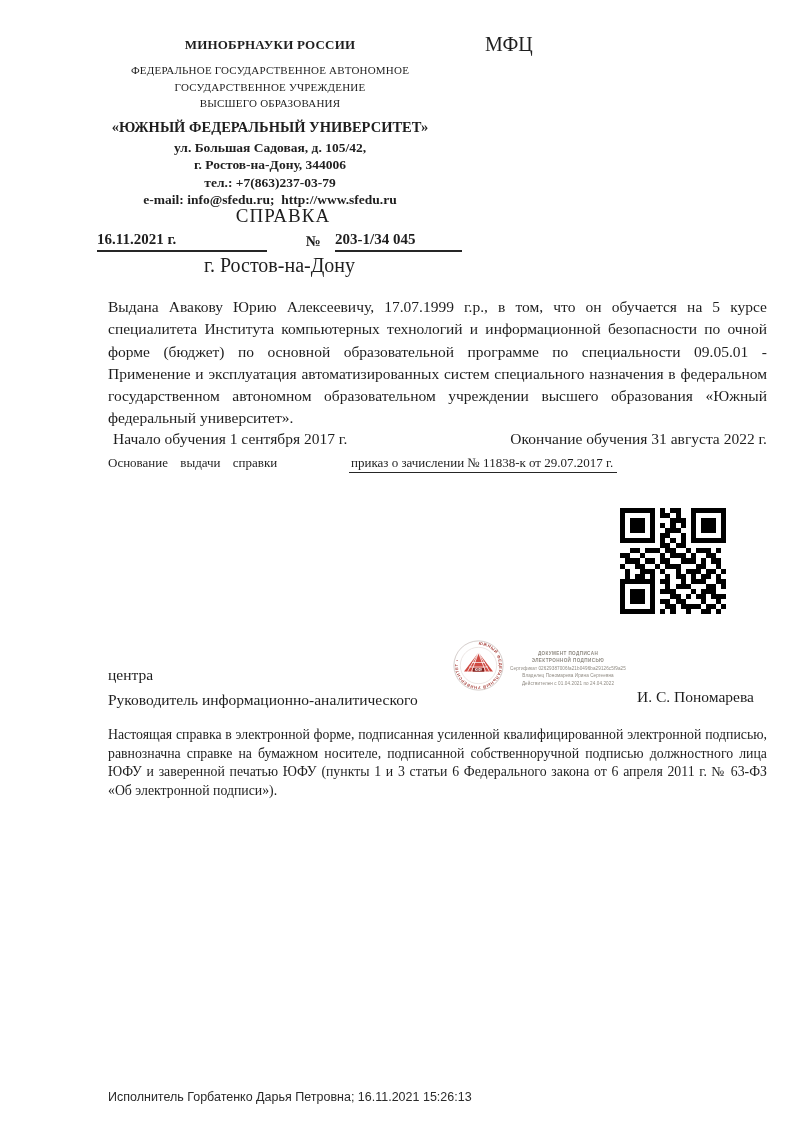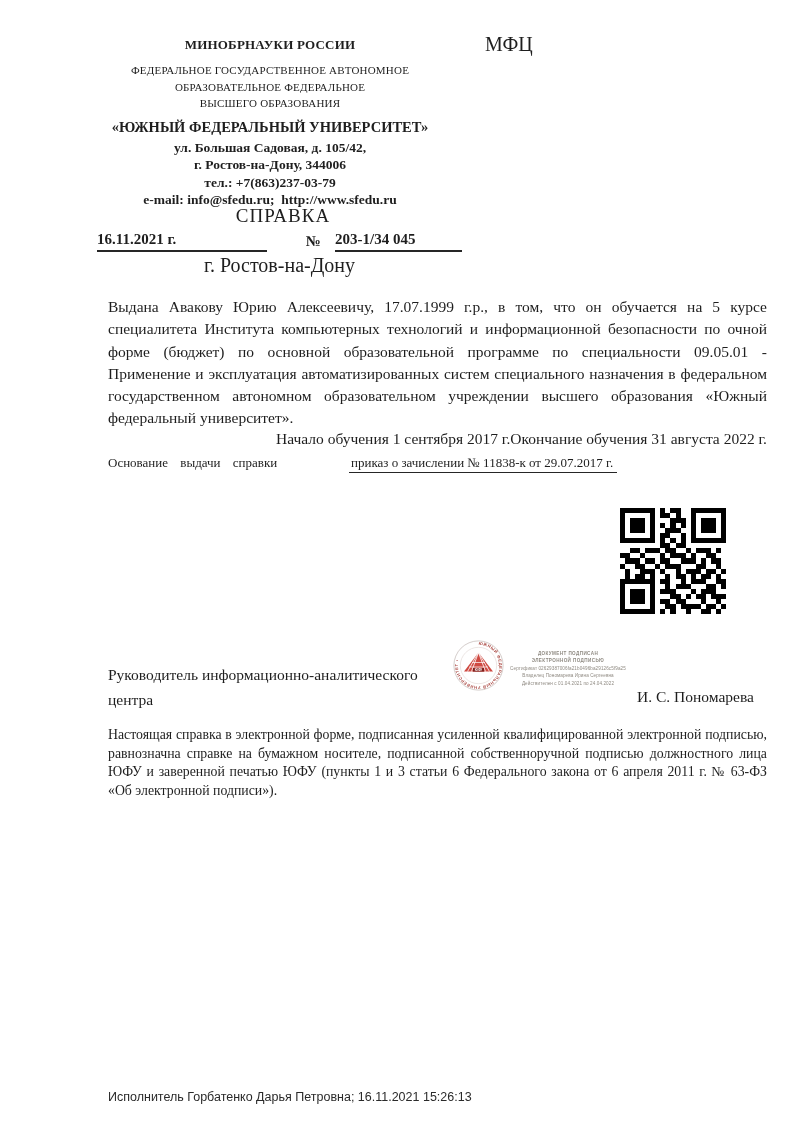--- a/index.html
+++ b/index.html
@@ -58,21 +58,21 @@
   
   .body-par {
     position: absolute;
     left: 78px; top: 296px; width: 659px;
     font-size: 15.5px; line-height: 22.3px;
     text-align: justify;
   }
   .study-row {
     position: absolute;
     left: 78px; top: 430px; width: 659px;
-    display: flex; justify-content: flex-end;
+    display: flex; justify-content: space-between;
     font-size: 15.5px;
   }
   .study-start { padding-left: 5px; }
   .basis-row {
     position: absolute;
     left: 78px; top: 455px; width: 659px;
     font-size: 13px;
   }
   .basis-label { display: inline-block; width: 224px; word-spacing: 9px; }
   .basis-value {
@@ -131,21 +131,21 @@
   }
 </style>
 </head>
 <body>
 
 <div class="page">
 
   <div class="header-left">
     <div class="ministry">МИНОБРНАУКИ РОССИИ</div>
     <div class="org-line">ФЕДЕРАЛЬНОЕ ГОСУДАРСТВЕННОЕ АВТОНОМНОЕ</div>
-    <div class="org-line">ОБРАЗОВАТЕЛЬНОЕ ФЕДЕРАЛЬНОЕ</div>
+    <div class="org-line">ГОСУДАРСТВЕННОЕ УЧРЕЖДЕНИЕ</div>
     <div class="org-line">ВЫСШЕГО ОБРАЗОВАНИЯ</div>
     <div class="university">«ЮЖНЫЙ ФЕДЕРАЛЬНЫЙ УНИВЕРСИТЕТ»</div>
     <div class="addr">
       <div>ул. Большая Садовая, д. 105/42,</div>
       <div>г. Ростов-на-Дону, 344006</div>
       <div>тел.: +7(863)237-03-79</div>
       <div class="ws-pre">e-mail: info@sfedu.ru;  http://www.sfedu.ru</div>
     </div>
   </div>
   <div class="mfc">МФЦ</div>
@@ -413,22 +413,22 @@
         <rect x="8" y="20" width="1" height="1" fill="#000000"></rect>
         <rect x="10" y="20" width="1" height="1" fill="#000000"></rect>
         <rect x="13" y="20" width="1" height="1" fill="#000000"></rect>
         <rect x="16" y="20" width="1" height="1" fill="#000000"></rect>
         <rect x="17" y="20" width="1" height="1" fill="#000000"></rect>
         <rect x="19" y="20" width="1" height="1" fill="#000000"></rect>
       </svg>
   </div>
 
   <div class="signer-position">
+    <div>центра</div>
     <div>Руководитель информационно-аналитического</div>
-    <div>центра</div>
   </div>
 
   <div class="stamp-logo">
     <svg viewBox="0 0 51 51" xmlns="http://www.w3.org/2000/svg">
       <circle cx="25.5" cy="25.5" r="24.6" fill="#ffffff" stroke="#c2b8b4" stroke-width="0.7"></circle>
       <circle cx="25.5" cy="25.5" r="18.2" fill="none" stroke="#d8cdc9" stroke-width="0.5"></circle>
       <defs>
         <path id="ringPath" d="M25.5,4.8 A20.7,20.7 0 1 1 25.49,4.8"></path>
       </defs>
       <text font-size="4.1" fill="#a8433d" letter-spacing="0.55" font-family="Liberation Sans, sans-serif" font-weight="bold">

